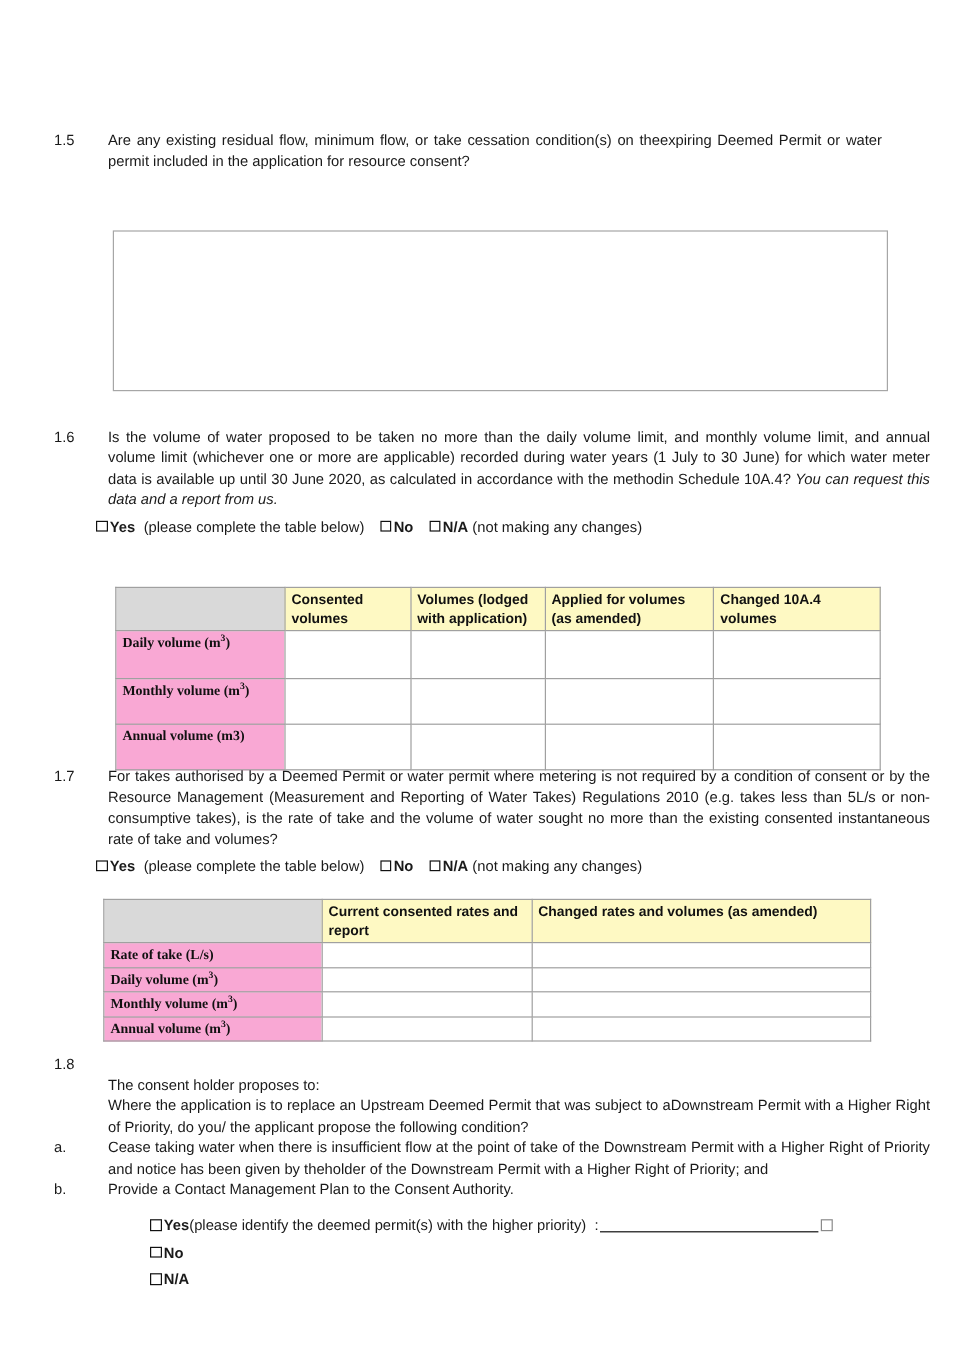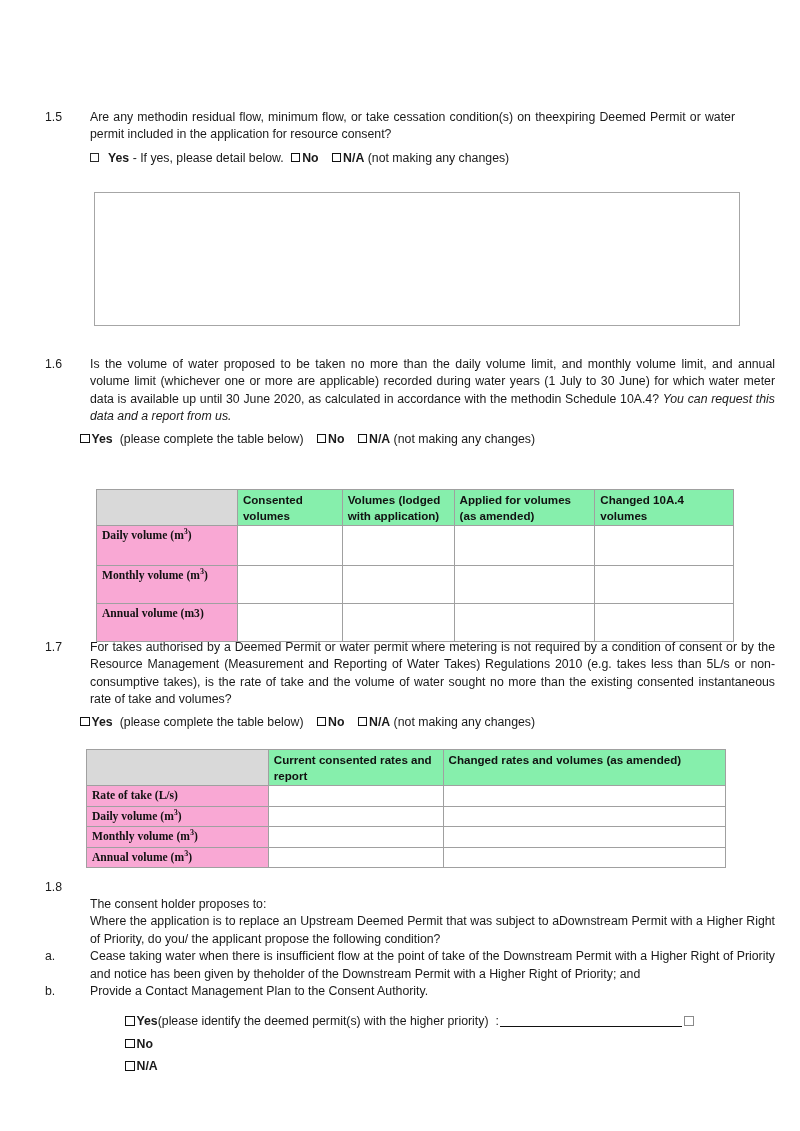--- a/index.html
+++ b/index.html
@@ -72,21 +72,21 @@
     color: #111;
   }
   table.form-table td, table.form-table th {
     border: 1px solid #a0a0a0;
     padding: 2px 4px 2px 5px;
     vertical-align: top;
     text-align: left;
     font-weight: normal;
   }
   table.form-table th {
-    background: #86efac;
+    background: #fef9c3;
     font-weight: bold;
     line-height: 15.5px;
   }
   table.form-table td.rowhead {
     background: #f9a8d4;
     font-weight: bold;
     white-space: nowrap;
     line-height: 15.5px;
     font-family: Liberation Serif, serif;
   }
@@ -115,28 +115,21 @@
     margin-left: 2px;
   }
 </style>
 </head>
 <body>
 
 <div class="page">
 
   <div class="q-block" style="left:45px; top:109px; width:690px;">
     <div class="q-num">1.5</div>
-    <div class="q-body">Are any methodin residual flow, minimum flow, or take cessation condition(s) on theexpiring Deemed Permit or water permit included in the application for resource consent?</div>
-    <div class="q-body nojust" style="margin-top:6px;">
-      <span class="opt-row">
-        <span class="cbx"></span><span class="sp"></span><span class="b">Yes</span>
-        <span>- If yes, please detail below.</span><span class="sp"></span><span class="cbx bold"></span><span class="b">No</span><span class="sp-lg"></span><span class="cbx bold"></span><span class="b">N/A</span>
-        <span>(not making any changes)</span>
-      </span>
-    </div>
+    <div class="q-body">Are any existing residual flow, minimum flow, or take cessation condition(s) on theexpiring Deemed Permit or water permit included in the application for resource consent?</div>
   </div>
 
   <div class="answer-box" style="left:94px; top:192px; width:646px; height:134px;"></div>
 
   <div class="q-block" style="left:45px; top:356px; width:730px;">
     <div class="q-num">1.6</div>
     <div class="q-body"><span>Is the volume of water proposed to be taken no more than the daily volume limit, and monthly volume limit, and annual volume limit (whichever one or more are applicable) recorded during water years (1 July to 30 June) for which water meter data is available up until 30 June 2020, as calculated in accordance with the methodin Schedule 10A.4?</span> <em>You can request this data and a report from us.</em></div>
     <div class="q-body nojust" style="margin-left:35px; margin-top:5px;">
       <span class="opt-row">
         <span class="cbx bold"></span><span class="b">Yes</span><span class="sp"></span><span>(please complete the table below)</span><span class="sp-lg"></span><span class="cbx bold"></span><span class="b">No</span><span class="sp-lg"></span><span class="cbx bold"></span><span class="b">N/A</span>

